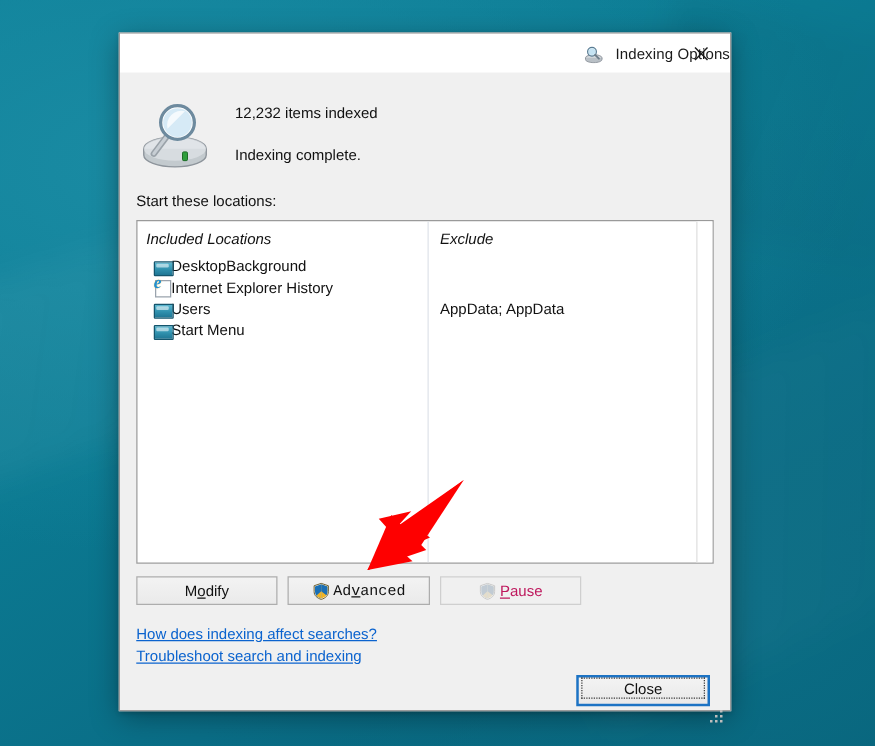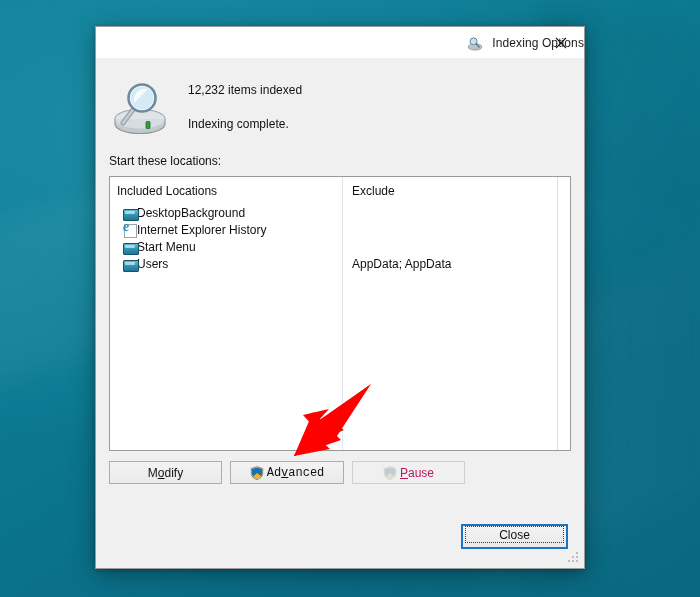--- a/index.html
+++ b/index.html
@@ -100,21 +100,21 @@
     width: 1px; background: #dfe4ea;
   }
   .right-rail {
     position: absolute; right: 0; top: 0; bottom: 0;
     width: 13px; background: #ffffff;
     border-left: 1px solid #e0e0e0;
   }
   .lb-head {
     display: flex;
     padding: 7px 0 0 0;
-    font-size: 12px; color: #111;
+    font-size: 12px; color: #111; font-style: italic;
   }
   .lb-head .c1 { width: 232px; padding-left: 7px; }
   .lb-head .c2 { padding-left: 10px; }
   .lb-rows { margin-top: 6px; }
   .lb-row {
     display: flex;
     height: 17px;
     align-items: center;
     font-size: 12px; color: #111;
   }
@@ -292,30 +292,30 @@
         <div class="lb-row">
           <div class="c1">
             <span class="ico ico-ie"></span>
             <span>Internet Explorer History</span>
           </div>
           <div class="c2"></div>
         </div>
         <div class="lb-row">
           <div class="c1">
             <span class="ico ico-folder"></span>
-            <span>Start Menu</span>
+            <span>Users</span>
           </div>
-          <div class="c2"></div>
+          <div class="c2">AppData; AppData</div>
         </div>
         <div class="lb-row">
           <div class="c1">
             <span class="ico ico-folder"></span>
-            <span>Users</span>
+            <span>Start Menu</span>
           </div>
-          <div class="c2">AppData; AppData</div>
+          <div class="c2"></div>
         </div>
       </div>
     </div>
 
     <div class="btn-row">
       <div class="btn btn-modify">
         <span><span>M</span><span class="acc">o</span><span>dify</span></span>
       </div>
       <div class="btn btn-advanced">
         <span class="shield">
@@ -336,20 +336,24 @@
             <path d="M7 1.4 12 3.1v4.1c0 2.9-2 4.6-5 5.5z" fill="#e3c77e"></path>
             <path d="M7 1.4 2 3.1v4.1c0 2.9 2 4.6 5 5.5z" fill="#7ba3c6"></path>
             <path d="M7 1.4 12 3.1v4.1c0 1.2-.35 2.2-.95 3L7 7z" fill="#7ba3c6"></path>
             <path d="M7 12.7c-1.6-.5-2.9-1.2-3.75-2.3L7 7z" fill="#e3c77e"></path>
           </svg>
         </span>
         <span><span></span><span class="acc">P</span><span>ause</span></span>
       </div>
     </div>
 
+    <div class="links">
+      <a class="link">How does indexing affect searches?</a><br>
+      <a class="link">Troubleshoot search and indexing</a>
+    </div>
 
   </div>
 
   <div class="footer">
     <div class="btn-close-wrap">
       <div class="btn-close-inner">Close</div>
     </div>
     <div class="grip">
       <i style="left:8px;top:0"></i>
       <i style="left:4px;top:4px"></i>

